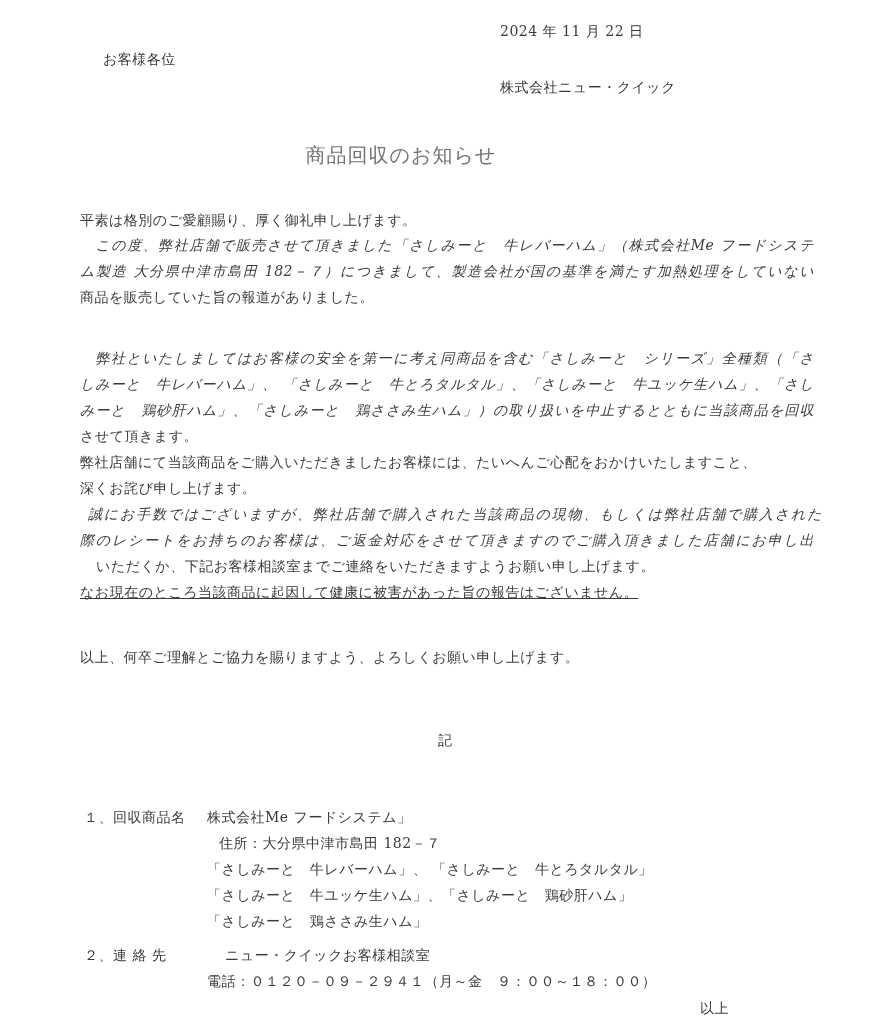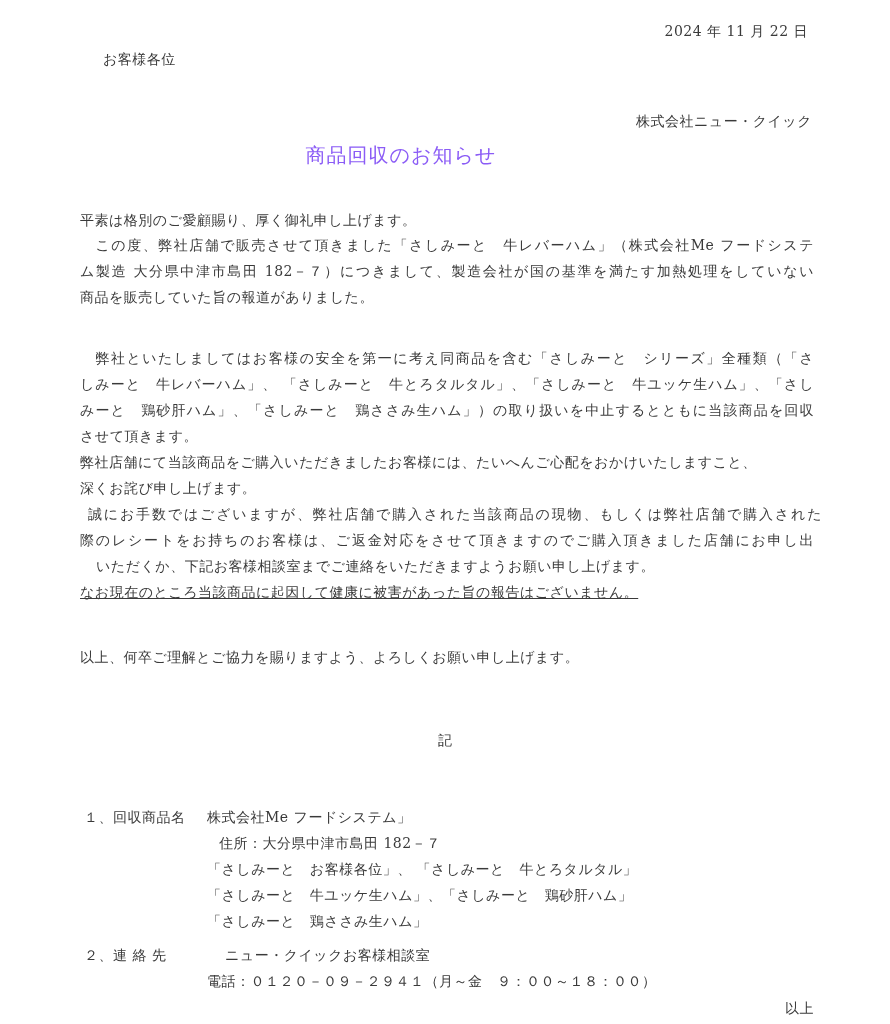--- a/index.html
+++ b/index.html
@@ -15,51 +15,52 @@
       font-family: "DejaVu Serif", "Liberation Serif", serif;
       color: #3a3a3a;
     }
     .line {
       position: absolute;
       white-space: pre;
       font-size: 14px;
       line-height: 18px;
       letter-spacing: 0.5px;
     }
-    .right { text-align: right; }
+    .right { text-align: left; }
     .title {
       position: absolute;
       left: 0;
       width: 802px;
       text-align: center;
       font-size: 20px;
       line-height: 24px;
       letter-spacing: 1px;
-      color: #8b5cf6;
+      color: #737373;
     }
     .center {
       position: absolute;
       left: 0;
       width: 890px;
       text-align: center;
       font-size: 14px;
       line-height: 18px;
     }
     .fill {
       text-align: justify;
       text-align-last: justify;
       width: 734px;
+      font-style: italic;
     }
   </style>
 </head>
 <body>
 
 <div class="line right" style="left:500px; top:22px; width:308px;">2024 年 11 月 22 日</div>
 <div class="line" style="left:80px; top:50px;margin-left:23px;">お客様各位</div>
-<div class="line right" style="left:500px; top:78px; width:312px;margin-top:34px;">株式会社ニュー・クイック</div>
+<div class="line right" style="left:500px; top:78px; width:312px;">株式会社ニュー・クイック</div>
 
 <div class="title" style="top:143px;">商品回収のお知らせ</div>
 
 <div class="line" style="left:80px; top:211px;">平素は格別のご愛顧賜り、厚く御礼申し上げます。</div>
 
 <div>
   <div class="line fill" style="left:80px; top:236px;">　この度、弊社店舗で販売させて頂きました「さしみーと　牛レバーハム」（株式会社Me フードシステ</div>
   <div class="line fill" style="left:80px; top:262px;">ム製造 大分県中津市島田 182－７）につきまして、製造会社が国の基準を満たす加熱処理をしていない</div>
   <div class="line" style="left:80px; top:288px;">商品を販売していた旨の報道がありました。</div>
 </div>
@@ -84,21 +85,21 @@
 </div>
 
 <div class="line" style="left:80px; top:648px;">以上、何卒ご理解とご協力を賜りますよう、よろしくお願い申し上げます。</div>
 
 <div class="center" style="top:731px;">記</div>
 
 <div>
   <div class="line" style="left:84px; top:808px;">１、回収商品名</div>
   <div class="line" style="left:207px; top:808px;">株式会社Me フードシステム」</div>
   <div class="line" style="left:207px; top:834px;margin-left:12px;">住所：大分県中津市島田 182－７</div>
-  <div class="line" style="left:207px; top:860px;">「さしみーと　お客様各位」、 「さしみーと　牛とろタルタル」</div>
+  <div class="line" style="left:207px; top:860px;">「さしみーと　牛レバーハム」、 「さしみーと　牛とろタルタル」</div>
   <div class="line" style="left:207px; top:886px;">「さしみーと　牛ユッケ生ハム」、「さしみーと　鶏砂肝ハム」</div>
   <div class="line" style="left:207px; top:912px;">「さしみーと　鶏ささみ生ハム」</div>
 </div>
 
 <div>
   <div class="line" style="left:84px; top:946px;">２、連 絡 先</div>
   <div class="line" style="left:207px; top:946px;margin-left:18px;">ニュー・クイックお客様相談室</div>
   <div class="line" style="left:207px; top:972px;">電話：０１２０－０９－２９４１（月～金　９：００～１８：００）</div>
 </div>
 

